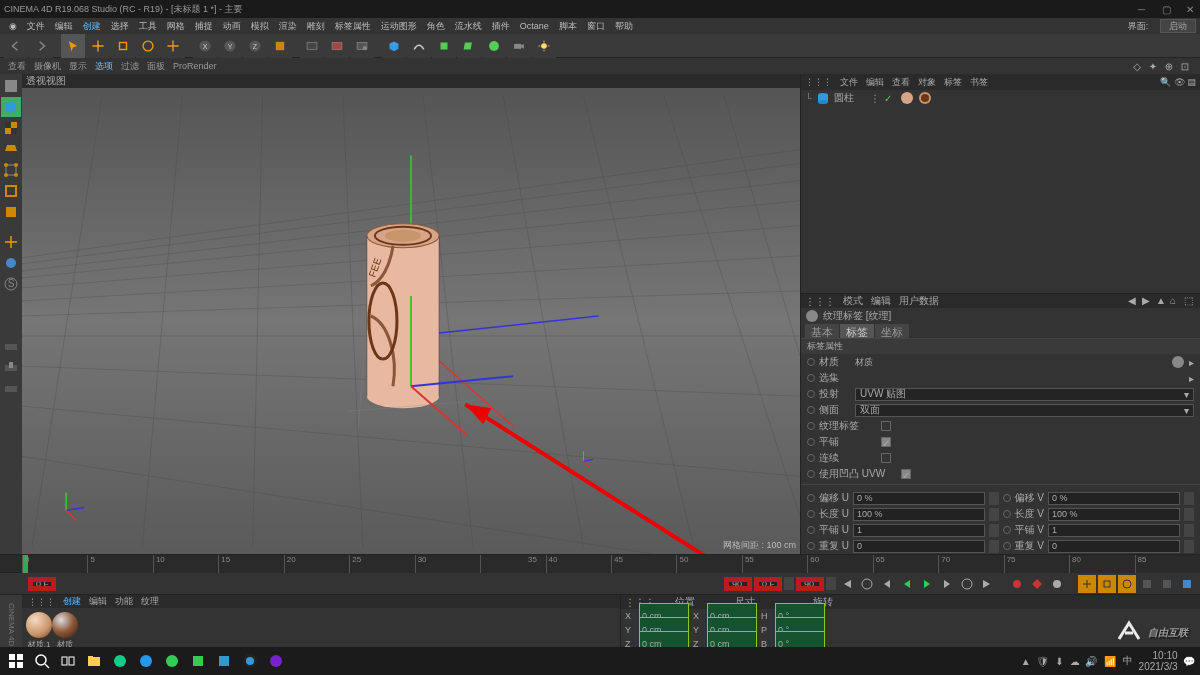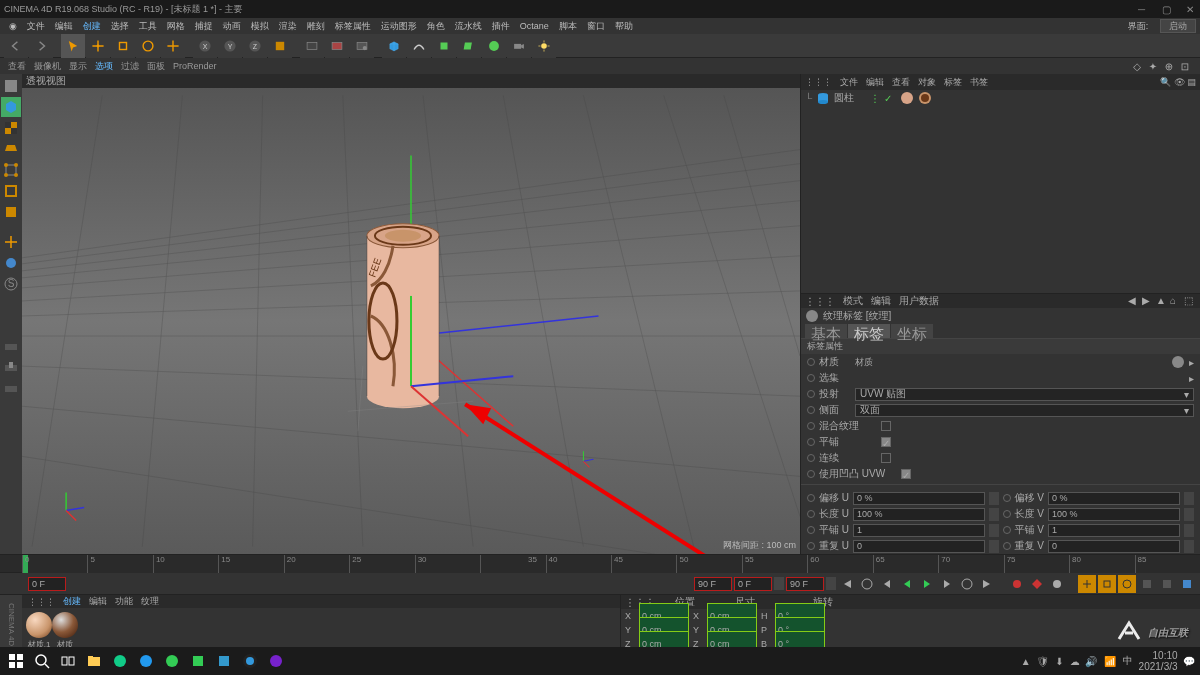--- a/index.html
+++ b/index.html
@@ -31,38 +31,38 @@
 .panel-tabs{height:16px;background:#2a2a2a;display:flex;align-items:center;padding:0 4px;gap:8px;}
 .panel-tabs span{font-size:9px;color:#aaa;}
 .obj-row{height:16px;display:flex;align-items:center;padding:0 4px;gap:4px;background:#333;}
 .obj-icon{width:14px;height:14px;display:inline-block;}
 .attr-panel{flex:1;background:#333;margin-top:auto;border-top:1px solid #222;}
 .attr-header{height:14px;background:#2a2a2a;display:flex;align-items:center;padding:0 4px;gap:8px;}
 .attr-nav{display:flex;gap:2px;margin-left:auto;}
 .attr-nav span{width:12px;height:12px;}
 .attr-title{height:16px;background:#333;display:flex;align-items:center;padding:0 4px;gap:4px;}
 .attr-tabs{height:14px;display:flex;gap:1px;padding:0 4px;}
-.attr-tab{padding:1px 6px;font-size:15px;background:#444;color:#999;}
+.attr-tab{padding:1px 6px;font-size:11px;background:#444;color:#999;}
 .attr-tab.active{background:#555;color:#ccc;}
 .attr-section{background:#3a3a3a;padding:1px 6px;font-size:9px;border-top:1px solid #444;}
 .attr-row{display:flex;align-items:center;height:16px;padding:0 6px;gap:4px;}
 .attr-label{width:44px;font-size:9px;color:#999;display:flex;align-items:center;gap:4px;}
 .attr-dot{width:8px;height:8px;border:1px solid #666;border-radius:50%;}
 .attr-val{font-size:9px;color:#aaa;}
 .attr-select{flex:1;background:#242424;border:1px solid #555;color:#aaa;font-size:9px;height:13px;padding:0 4px;display:flex;align-items:center;}
 .attr-check{width:10px;height:10px;background:#333;border:1px solid #666;display:inline-block;}
 .attr-dualrow{display:flex;align-items:center;height:16px;padding:0 6px;gap:4px;}
 .attr-dualrow .half{flex:1;display:flex;align-items:center;gap:4px;}
 .attr-input{background:#222;border:1px solid #555;color:#aaa;font-size:9px;height:13px;flex:1;padding:0 3px;}
 .spinner{width:10px;height:13px;background:#444;}
 .timeline{height:18px;background:#2a2a2a;display:flex;align-items:center;position:relative;border-top:1px solid #222;}
 .timeline-ruler{flex:1;height:18px;position:relative;background:#2a2a2a;}
 .timeline-tick{position:absolute;height:100%;border-left:1px solid #555;font-size:8px;color:#888;padding-left:2px;}
 .playback{height:22px;background:#333;display:flex;align-items:center;padding:0 4px;gap:2px;border-top:1px solid #222;}
-.frame-input{background:#222;border:1px solid #b91c1c;color:#aaa;font-size:9px;width:38px;height:14px;padding:0 3px;}
+.frame-input{background:#222;border:5px solid #b91c1c;color:#aaa;font-size:9px;width:28px;height:14px;padding:0 3px;}
 .play-btn{width:18px;height:18px;display:flex;align-items:center;justify-content:center;cursor:pointer;}
 .play-btn svg{width:12px;height:12px;}
 .bottom-panels{height:60px;display:flex;background:#333;border-top:1px solid #222;}
 .mat-panel{width:598px;display:flex;flex-direction:column;}
 .mat-tabs{height:14px;background:#2a2a2a;display:flex;align-items:center;padding:0 6px;gap:8px;}
 .mat-tabs span{font-size:9px;}
 .mat-content{flex:1;display:flex;align-items:flex-start;padding:4px;}
 .mat-item{display:flex;flex-direction:column;align-items:center;gap:1px;}
 .mat-ball{width:26px;height:26px;border-radius:50%;}
 .coord-panel{flex:1;display:flex;flex-direction:column;border-left:1px solid #222;}
@@ -506,21 +506,21 @@
             <span>侧面</span>
           </div>
         <div class="attr-select">
             <span>双面</span>
             <span style="margin-left:auto">▾</span>
           </div>
       </div>
       <div class="attr-row">
         <div class="attr-label" style="width:70px;">
             <span class="attr-dot"></span>
-            <span>混合纹理</span>
+            <span>纹理标签</span>
           </div>
         <span class="attr-check"></span>
       </div>
       <div class="attr-row">
         <div class="attr-label" style="width:70px;">
             <span class="attr-dot"></span>
             <span>平铺</span>
           </div>
         <span class="attr-check" style="background:#888">✓</span>
       </div>

